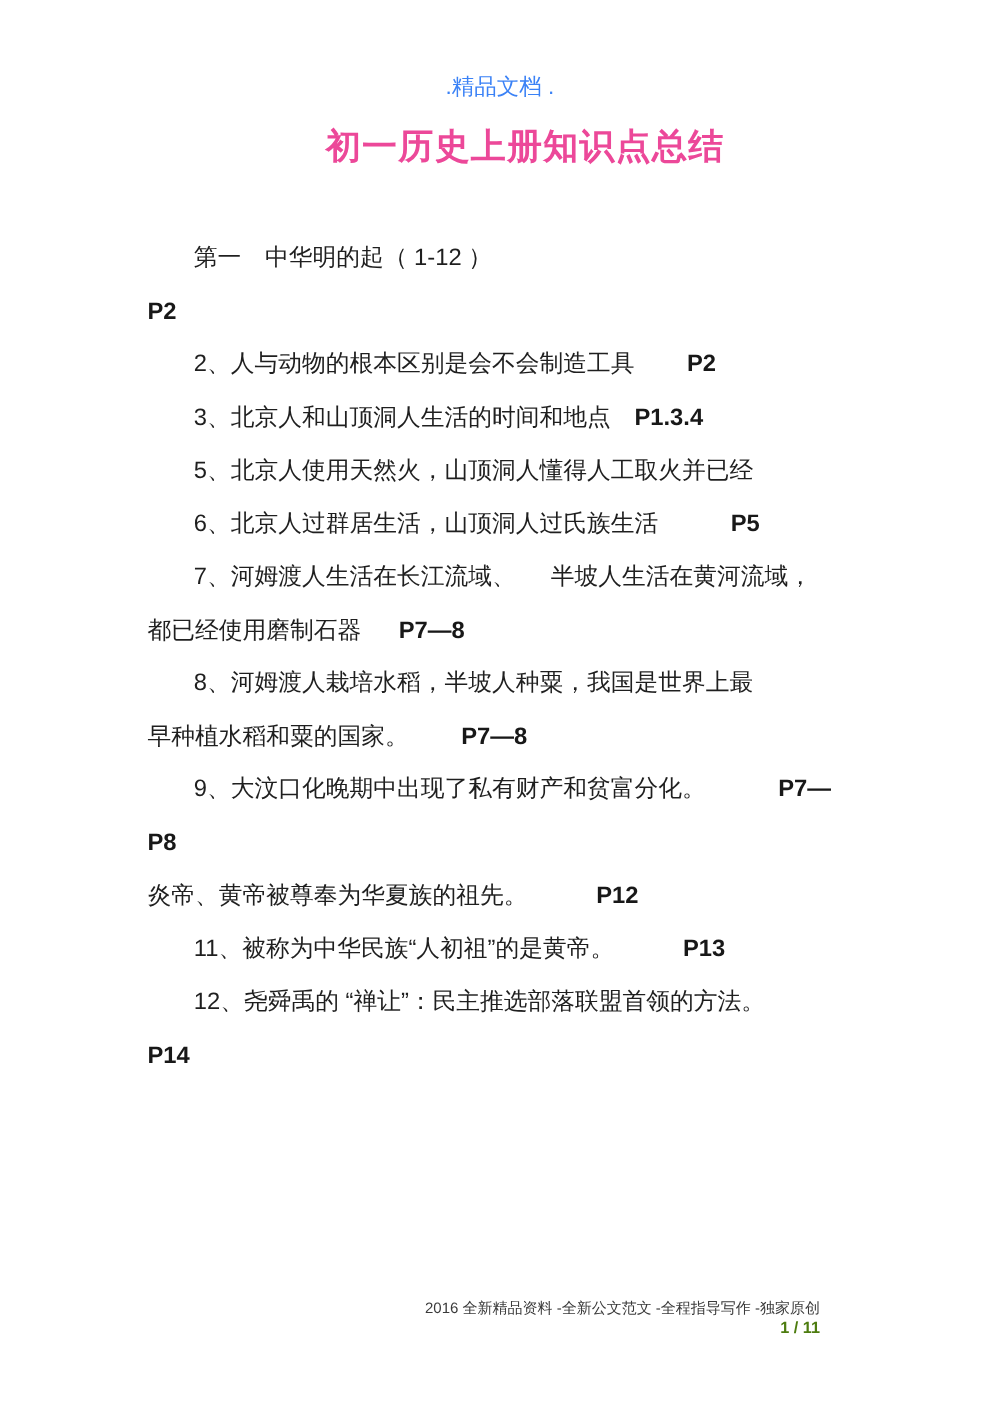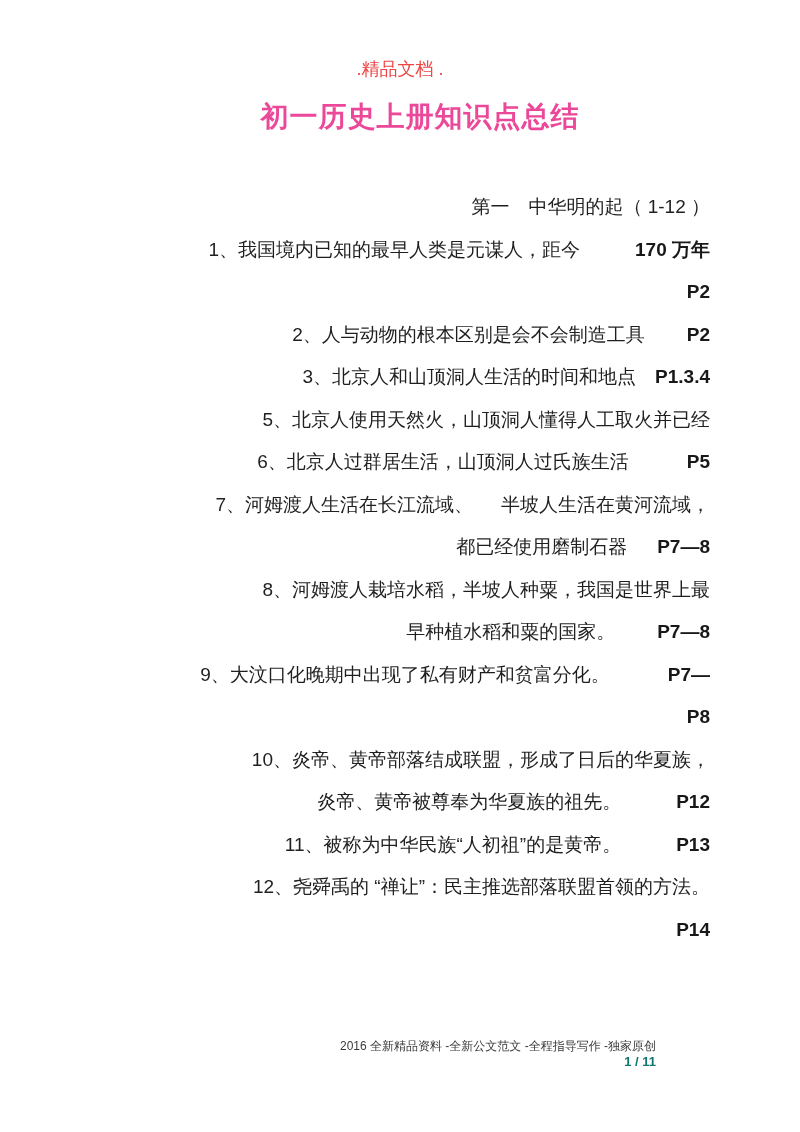--- a/index.html
+++ b/index.html
@@ -13,41 +13,40 @@
     overflow: hidden;
   }
   .watermark {
     position: absolute;
     top: 60px;
     left: 0;
     width: 100%;
     text-align: center;
     font-size: 18px;
     line-height: 1;
-    color: #ef4444;
+    color: #3b82f6;
   }
   .doc-title {
     position: absolute;
     top: 102px;
     left: 0;
     width: 100%;
     text-align: center;
     font-size: 28px;
     font-weight: bold;
     line-height: 1.1;
     color: #ec4899;
     letter-spacing: 1px;
     margin-left: 20px;
   }
   .doc-body {
     position: absolute;
     top: 186px;
     left: 118px;
     right: 90px;
-    text-align: right;
   }
   .line {
     height: 42.5px;
     line-height: 42.5px;
     font-size: 19px;
     white-space: nowrap;
     color: #1f1f1f;
   }
   .line.indent { padding-left: 37px; }
   .num { font-weight: bold; color: #181818; }
@@ -55,47 +54,45 @@
     position: absolute;
     top: 1038px;
     right: 144px;
     text-align: right;
     font-size: 12px;
     line-height: 16px;
     color: #3a3a3a;
   }
   .footer .page-indicator {
     font-weight: bold;
-    color: #0f766e;
+    color: #4d7c0f;
     font-size: 13px;
   }
 </style>
 </head>
 <body>
 
 <div class="page">
   <div class="watermark">.精品文档 .</div>
 
   <div class="doc-title">初一历史上册知识点总结</div>
 
   <div class="doc-body">
       <div class="line indent"><span>第一　中华明的起（ 1-12 ）</span></div>
-      <div class="line indent"><span>1、我国境内已知的最早人类是元谋人，距今</span><span class="num" style="margin-left: 55px;">170 万年</span></div>
       <div class="line"><span class="num">P2</span></div>
       <div class="line indent"><span>2、人与动物的根本区别是会不会制造工具</span><span class="num" style="margin-left: 42px;">P2</span></div>
       <div class="line indent"><span>3、北京人和山顶洞人生活的时间和地点</span><span class="num" style="margin-left: 19px;">P1.3.4</span></div>
       <div class="line indent"><span>5、北京人使用天然火，山顶洞人懂得人工取火并已经</span></div>
       <div class="line indent"><span>6、北京人过群居生活，山顶洞人过氏族生活</span><span class="num" style="margin-left: 58px;">P5</span></div>
       <div class="line indent"><span>7、河姆渡人生活在长江流域、</span><span style="margin-left: 28px;">半坡人生活在黄河流域，</span></div>
       <div class="line"><span>都已经使用磨制石器</span><span class="num" style="margin-left: 30px;">P7—8</span></div>
       <div class="line indent"><span>8、河姆渡人栽培水稻，半坡人种粟，我国是世界上最</span></div>
       <div class="line"><span>早种植水稻和粟的国家。</span><span class="num" style="margin-left: 42px;">P7—8</span></div>
       <div class="line indent"><span>9、大汶口化晚期中出现了私有财产和贫富分化。</span><span class="num" style="margin-left: 58px;">P7—</span></div>
       <div class="line"><span class="num">P8</span></div>
-      <div class="line indent"><span>10、炎帝、黄帝部落结成联盟，形成了日后的华夏族，</span></div>
       <div class="line"><span>炎帝、黄帝被尊奉为华夏族的祖先。</span><span class="num" style="margin-left: 55px;">P12</span></div>
       <div class="line indent"><span>11、被称为中华民族“人初祖”的是黄帝。</span><span class="num" style="margin-left: 55px;">P13</span></div>
       <div class="line indent"><span>12、尧舜禹的 “禅让”：民主推选部落联盟首领的方法。</span></div>
       <div class="line"><span class="num">P14</span></div>
     </div>
 
   <div class="footer">
     <div>2016 全新精品资料 -全新公文范文 -全程指导写作  -独家原创</div>
     <div class="page-indicator">1 / 11</div>
   </div>

